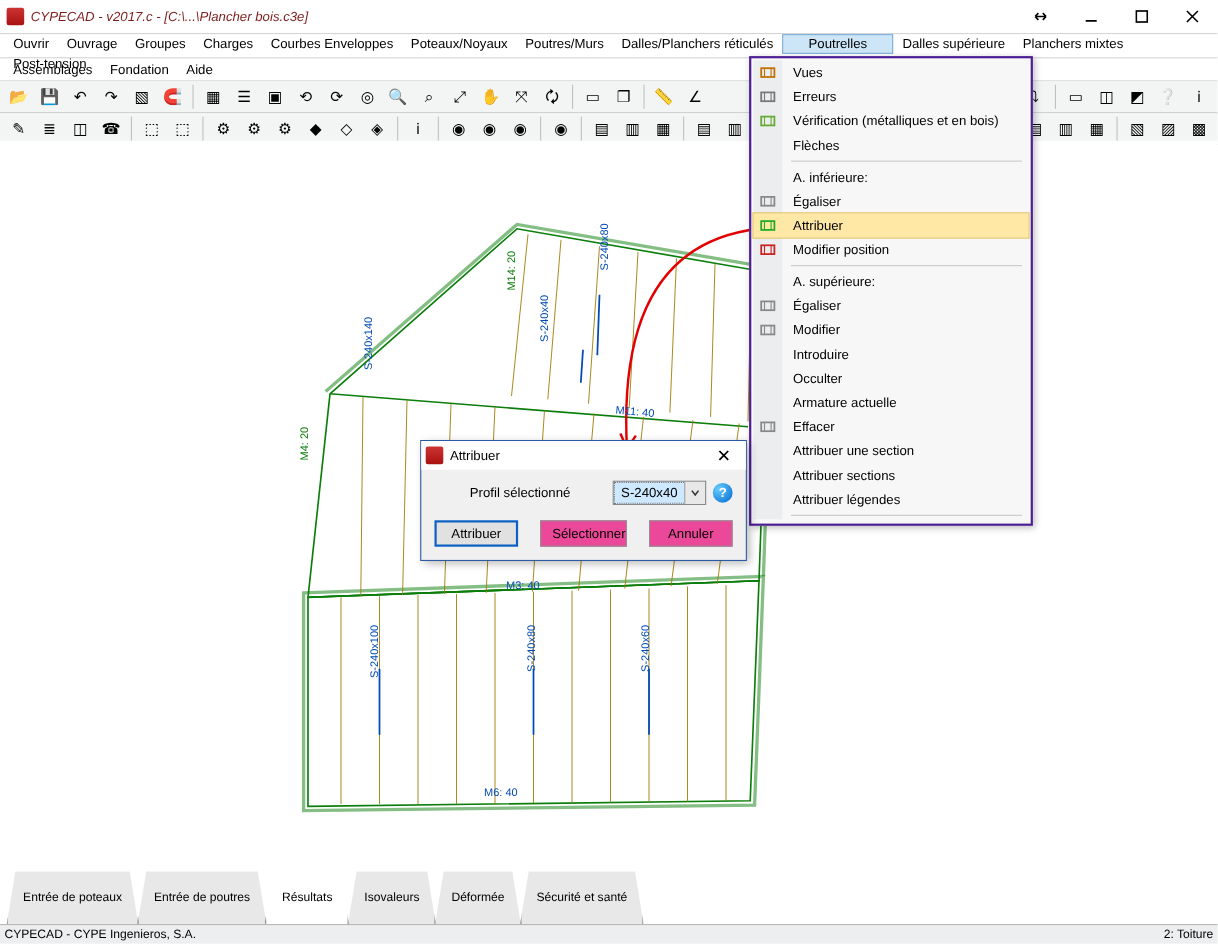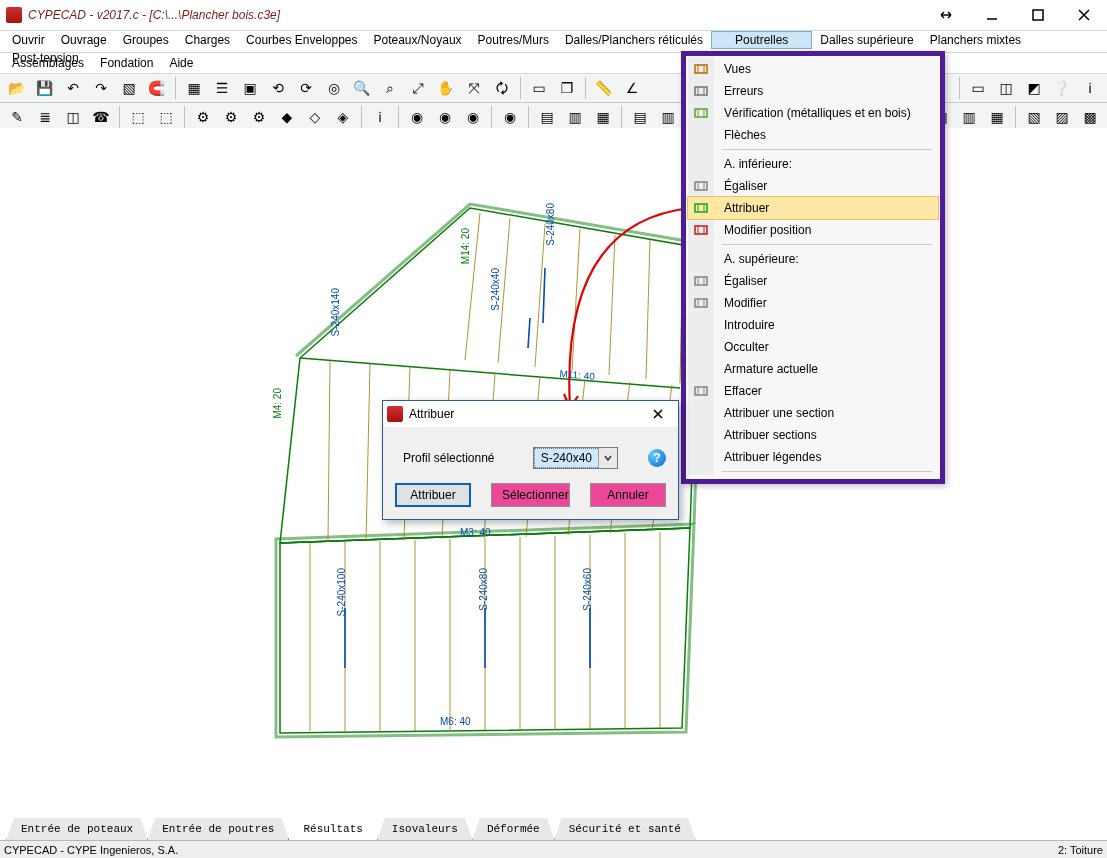--- a/index.html
+++ b/index.html
@@ -109,21 +109,21 @@
     background: #fff;
     overflow: hidden;
   }
   
   .dropdown {
     position: absolute;
     left: 681px;
     top: 51px;
     width: 250px;
     background: #f7f7f7;
-    border: 5px solid #4c1d95;
+    border: 2px solid #4c1d95;
     box-shadow: 2px 2px 6px rgba(0,0,0,0.25);
     z-index: 50;
     padding: 2px 2px 4px 2px;
   }
   .dropdown .iconcol {
     position: absolute;
     left: 2px; top: 2px; bottom: 4px;
     width: 26px;
     background: #ebedee;
   }
@@ -178,24 +178,24 @@
     margin-right: 6px;
     border-radius: 2px;
   }
   .dlg .dlg-titlebar .ttl { flex: 1; }
   .dlg .dlg-close {
     width: 40px; height: 26px;
     display: flex; align-items: center; justify-content: center;
   }
   .dlg .dlg-close svg { width: 10px; height: 10px; stroke: #000; stroke-width: 1.6; fill: none; }
   .dlg .dlg-body {
-    padding: 20px 12px 4px 12px;
-    display: flex;
-    align-items: center;
-    gap: 30px;
+    padding: 10px 12px 4px 12px;
+    display: flex;
+    align-items: center;
+    gap: 6px;
   }
   .dlg .dlg-body .lbl { flex: 1; text-align: center; }
   .dlg .selectwrap {
     display: inline-flex;
     border: 1px solid #7a7a7a;
     height: 20px;
     background: #fff;
   }
   .dlg .selectwrap .val {
     padding: 2px 6px;
@@ -245,29 +245,28 @@
     left: 0; right: 0;
     bottom: 17px;
     height: 18px;
     display: flex;
     align-items: flex-end;
     padding-left: 6px;
     background: #fff;
     font-size: 11px;
   }
   .bottom-tabs .tab {
-    padding: 5px 10px;
+    padding: 18px 10px;
     border: 1px solid #808080;
     border-top: none;
     background: #e8e8e8;
     margin-right: -1px;
     clip-path: polygon(8px 0, 0 100%, 100% 100%, calc(100% - 8px) 0);
     padding-left: 14px;
     padding-right: 14px;
-    font-family: Liberation Mono, monospace;
   }
   .bottom-tabs .tab.active {
     background: #fff;
     font-weight: normal;
   }
   
   .statusbar {
     position: absolute;
     bottom: 0; left: 0; right: 0;
     height: 17px;

